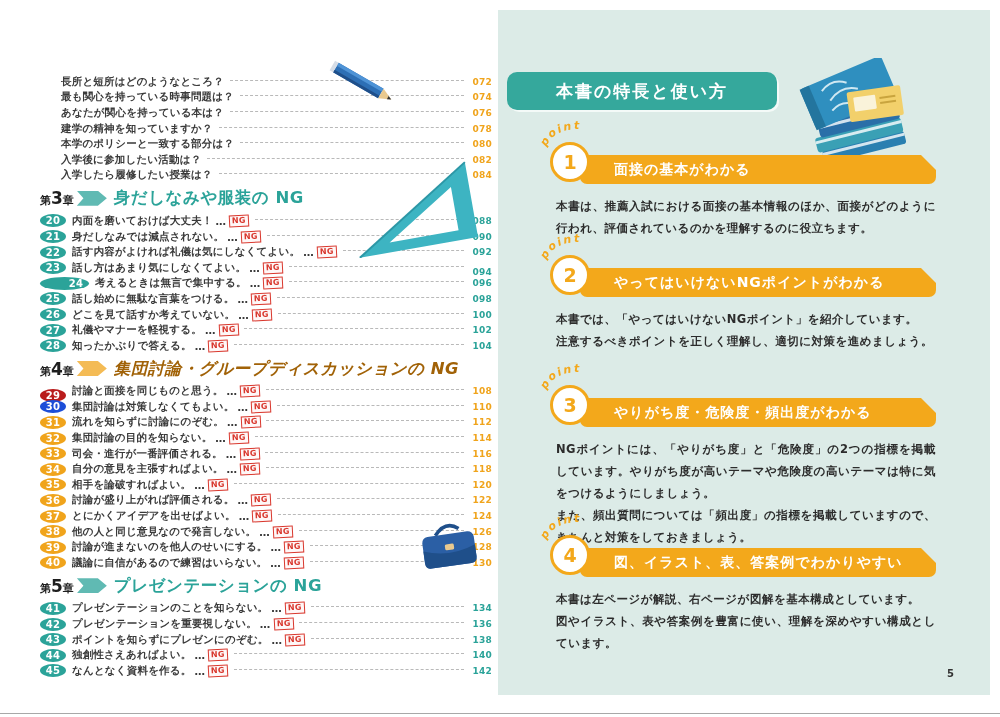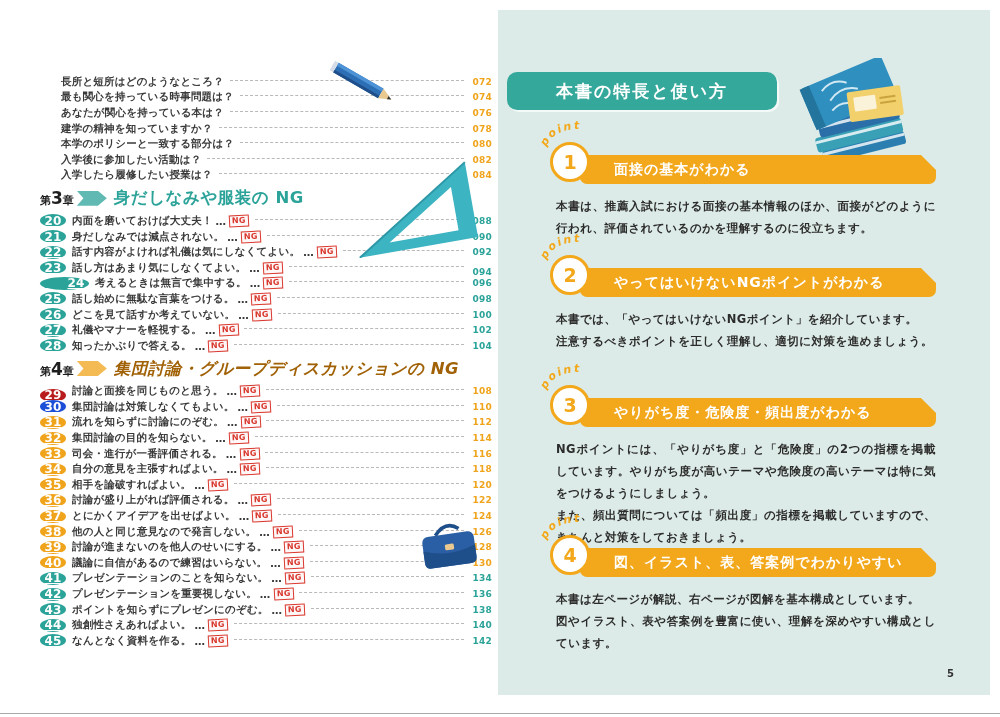--- a/index.html
+++ b/index.html
@@ -5,22 +5,22 @@
   html,body{margin:0;padding:0;}
   body{
     width:1000px;height:717px;position:relative;background:#ffffff;
     font-family:"DejaVu Sans","Liberation Sans",sans-serif;
     overflow:hidden;color:#333;
   }
   
   .left-page{position:absolute;left:40px;top:74px;width:452px;}
   .toc-row{display:flex;align-items:center;height:15.6px;font-size:10.5px;font-weight:bold;color:#3a3a3a;letter-spacing:.2px;white-space:nowrap;}
   .toc-row.indent{padding-left:21px;}
-  .badge{width:26px;height:13px;border-radius:50%;color:#fff;font-size:12px;font-weight:bold;
-    display:flex;align-items:center;justify-content:center;margin-right:6px;flex:none;text-decoration:underline;}
+  .badge{width:26px;height:13px;border-radius:50%;color:#fff;font-size:10px;font-weight:bold;
+    display:flex;align-items:center;justify-content:center;margin-right:6px;flex:none;}
   .dots{margin:0 1px 0 3px;color:#3a3a3a;}
   .ng-badge{color:#d9382e;border:1px solid #d9382e;font-size:8px;line-height:10px;padding:0 2px;margin-left:2px;
     font-weight:bold;transform:rotate(-3deg);background:rgba(217,56,46,.04);}
   .leader{flex:1;border-bottom:1px dashed #b9b9b9;margin:0 6px 3px 6px;min-width:10px;}
   .pg{font-size:9px;font-weight:bold;width:22px;text-align:right;flex:none;}
   .ch-heading{display:flex;align-items:center;height:24px;margin:3px 0 3px 0;}
   .ch-label{font-size:11px;font-weight:bold;color:#1e1e1e;flex:none;}
   .ch-label .big{font-size:17px;}
   .ch-arrow{width:30px;height:15px;margin:0 7px 0 3px;flex:none;
     clip-path:polygon(0 0,70% 0,100% 50%,70% 100%,0 100%,22% 50%);opacity:.75;}
@@ -259,20 +259,25 @@
           <span class="pg" style="color: rgb(240, 164, 28);">128</span>
         </div>
         <div class="toc-row">
           <span class="badge" style="background: rgb(240, 164, 28);">40</span>
           <span class="item-text">議論に自信があるので練習はいらない。</span>
           <span class="dots">…</span>
           <span class="ng-badge">NG</span>
           <span class="leader"></span>
           <span class="pg" style="color: rgb(240, 164, 28);">130</span>
         </div>
+        <div class="ch-heading">
+          <span class="ch-label">第<span class="big">5</span>章</span>
+          <span class="ch-arrow" style="background: rgb(43, 163, 153);"></span>
+          <span class="ch-title" style="color: rgb(43, 163, 153);">プレゼンテーションの NG</span>
+        </div>
         <div class="toc-row">
           <span class="badge" style="background: rgb(43, 163, 153);">41</span>
           <span class="item-text">プレゼンテーションのことを知らない。</span>
           <span class="dots">…</span>
           <span class="ng-badge">NG</span>
           <span class="leader"></span>
           <span class="pg" style="color: rgb(43, 163, 153);">134</span>
         </div>
         <div class="toc-row">
           <span class="badge" style="background: rgb(43, 163, 153);">42</span>

